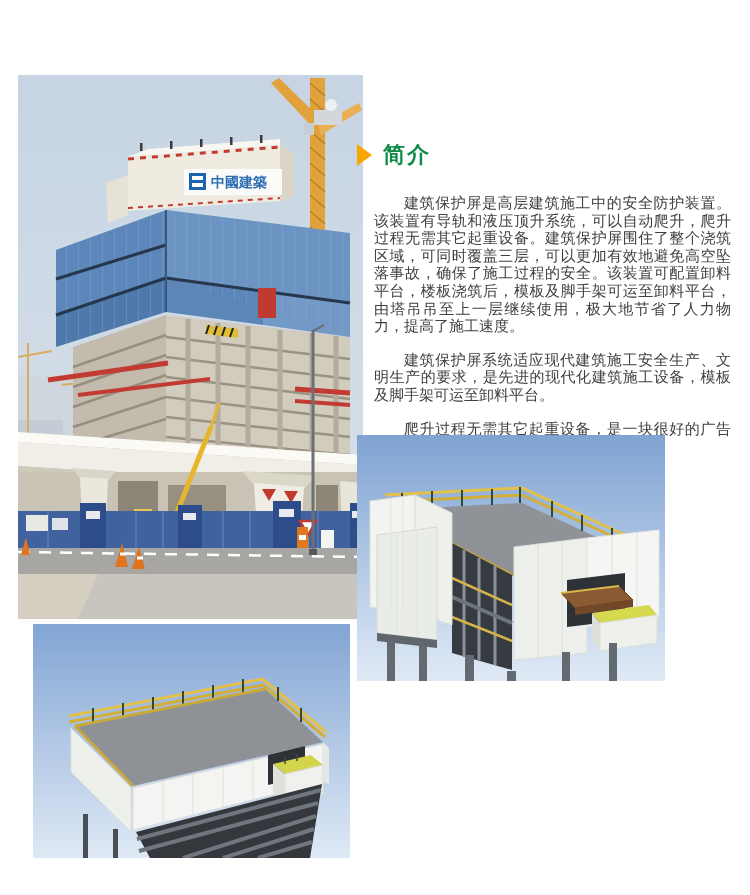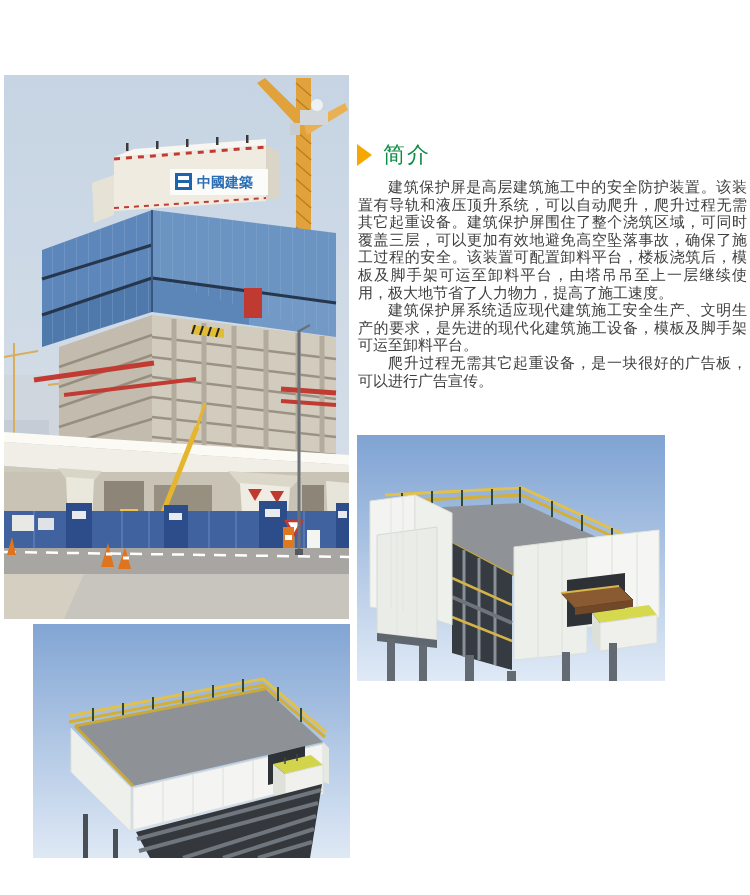--- a/index.html
+++ b/index.html
@@ -4,30 +4,30 @@
 <style>
   html,body { margin:0; padding:0; background:#ffffff; }
   .page {
     position:relative; width:750px; height:895px; background:#ffffff; overflow:hidden;
     font-family:"DejaVu Sans","Liberation Sans",sans-serif;
   }
   .title {
     position:absolute; left:53px; top:16px; margin:0;
     font-size:36px; font-weight:bold; color:#0e8c45; letter-spacing:3px; line-height:44px;
   }
-  .main-photo { position:absolute; left:4px; top:75px; width:345px; height:544px; }
+  .main-photo { position:absolute; left:18px; top:75px; width:345px; height:544px; }
   .intro-heading { position:absolute; left:357px; top:142px; height:26px; display:flex; align-items:center; }
   .arrow {
     width:0; height:0; border-left:15px solid #f7a800;
     border-top:11px solid transparent; border-bottom:11px solid transparent; margin-right:11px;
   }
-  .intro-heading-text { font-size:22px; font-weight:normal; color:#0e8c45; letter-spacing:2px; }
+  .intro-heading-text { font-size:22px; font-weight:bold; color:#0e8c45; letter-spacing:2px; }
   .intro-text { position:absolute; left:358px; top:179px; width:389px; }
   .intro-text p {
-    margin:0; font-size:15px; line-height:17.6px; color:#404040;
+    margin:16px; font-size:15px; line-height:17.6px; color:#404040;
     text-align:justify; text-indent:2em; letter-spacing:0;
   }
   .render-1 { position:absolute; left:357px; top:435px; width:308px; height:246px; }
   .render-2 { position:absolute; left:33px; top:624px; width:317px; height:234px; }
   .photo-wrap svg { display:block; width:100%; height:100%; }
 </style>
 </head>
 <body>
 
 <div class="page">

